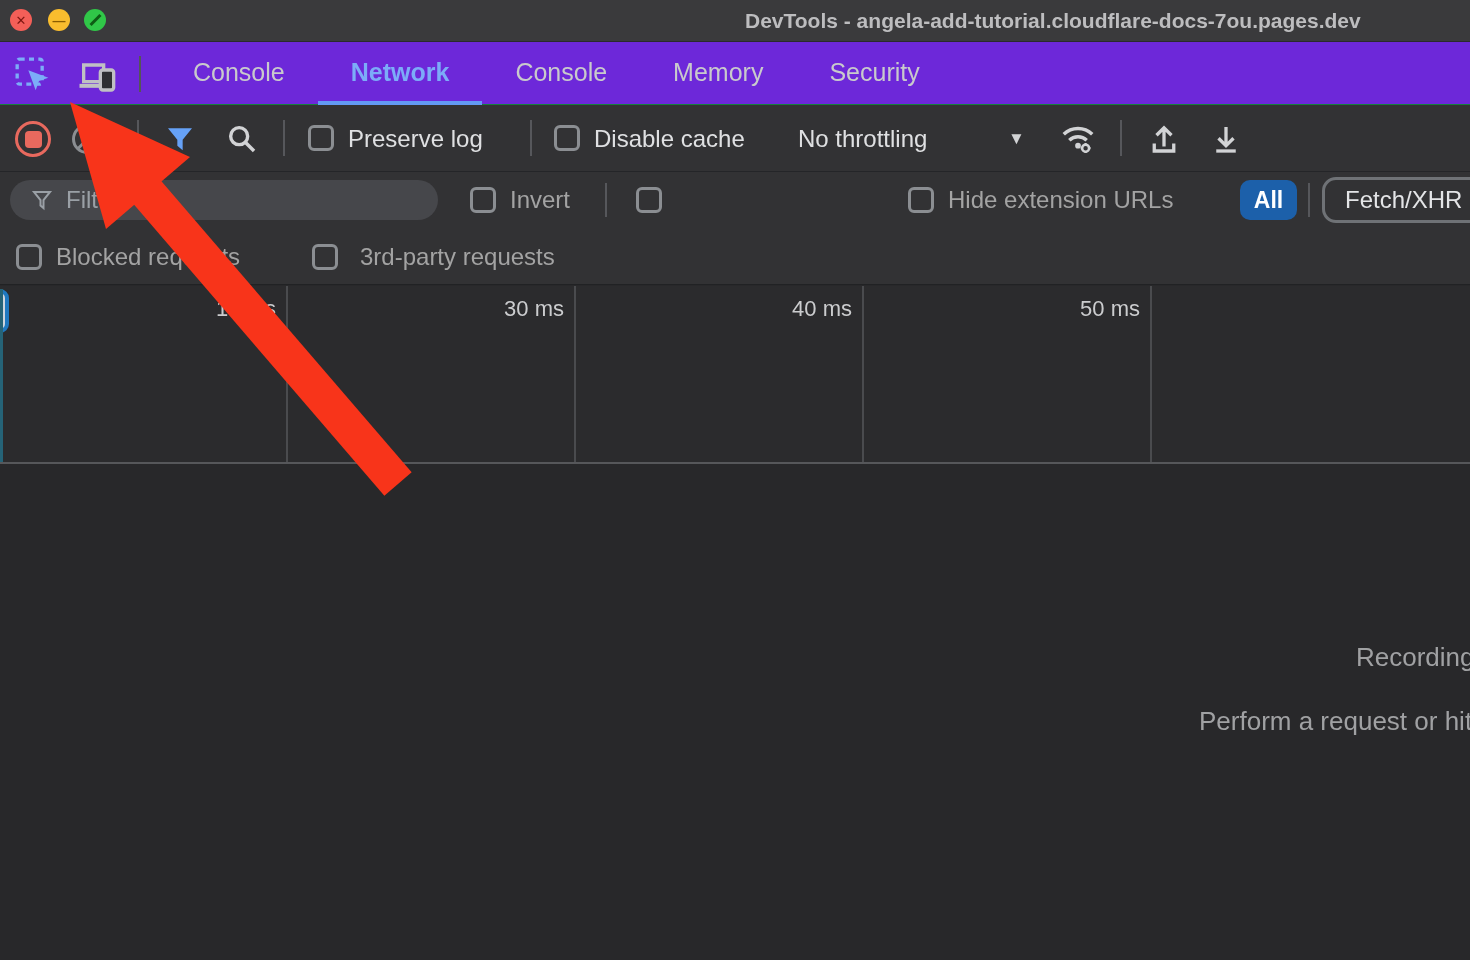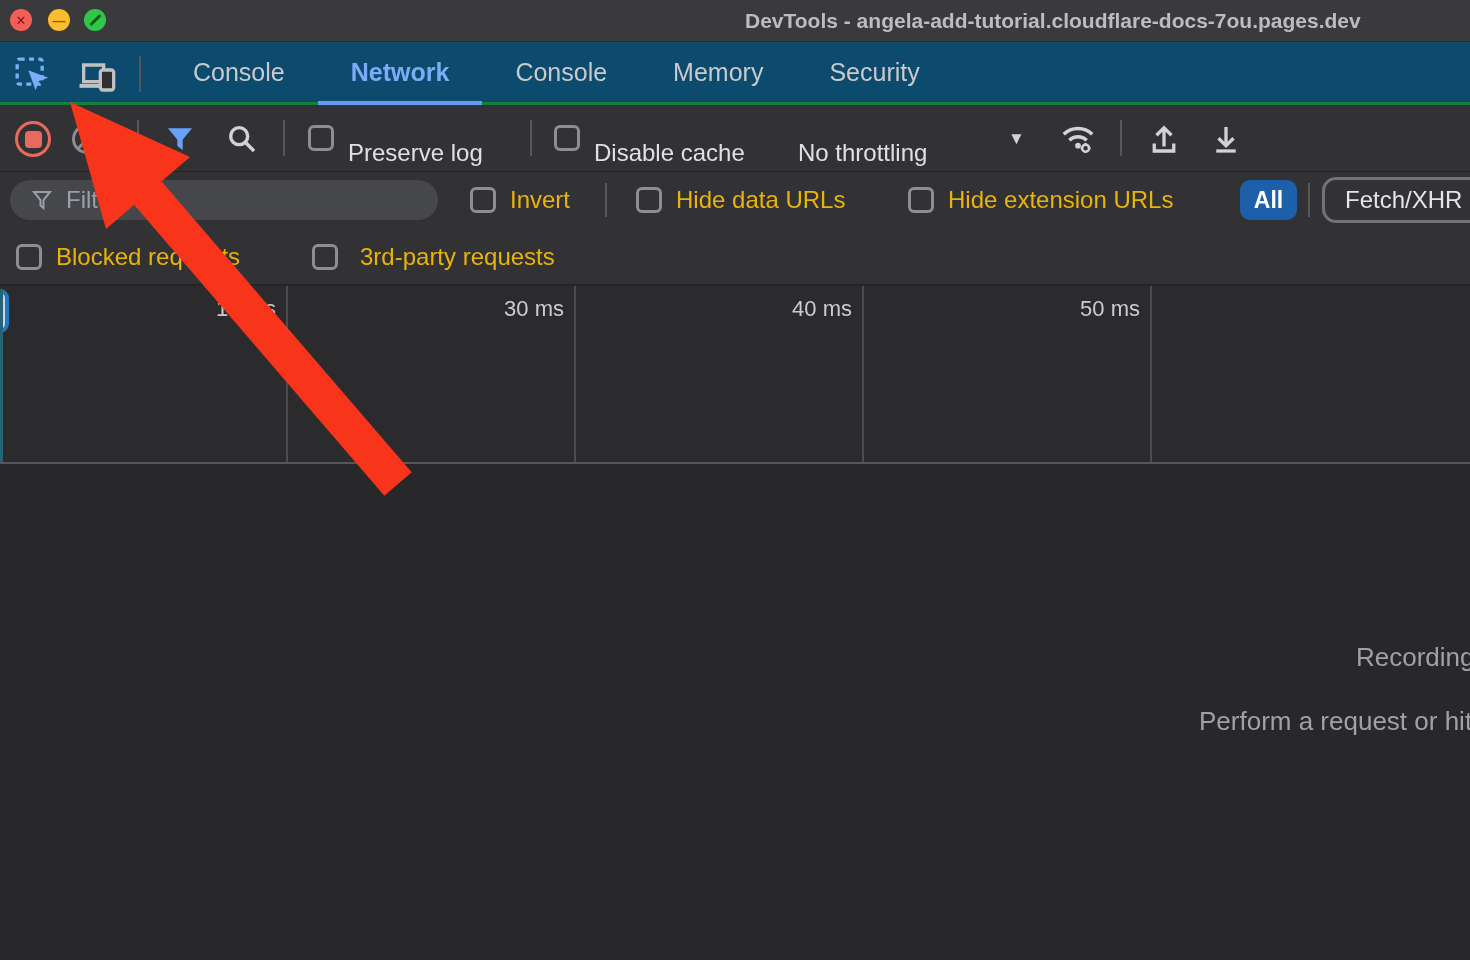--- a/index.html
+++ b/index.html
@@ -19,21 +19,21 @@
              font-size:13px; font-weight:bold; }
   .tl-close span { color:#7e1510; }
   .tl-min span   { color:#8a5d00; }
   .tl-zoom .slash { position:absolute; left:10px; top:4px; width:3px; height:14px;
                     background:#0e5c14; transform:rotate(45deg); }
   .win-title { position:absolute; left:745px; top:9px; font-size:21px; font-weight:bold;
                color:#bdbdbf; white-space:nowrap; }
 
   
   .tabbar { position:absolute; left:0; top:42px; width:1470px; height:63px;
-            background:#0c4a6e; border-bottom:3px solid #15803d; }
+            background:#6d28d9; border-bottom:1px solid #15803d; }
   .icon-btn { position:absolute; display:flex; align-items:center; justify-content:center; }
   .inspect-btn { left:12px; top:12px; width:42px; height:42px; }
   .device-btn  { left:74px; top:12px; width:46px; height:42px; }
   .vsep-tab { position:absolute; left:139px; top:14px; width:2px; height:36px; background:#545558; }
   .tabs { position:absolute; left:160px; top:0; height:63px; display:flex; white-space:nowrap; }
   .tab { padding:0 33px; line-height:60px; font-size:25px; color:#c9cacc; cursor:default; }
   .tab.active { color:#7cacf8; border-bottom:4px solid #639af4;font-weight:bold; }
 
   
   .nettoolbar { position:absolute; left:0; top:105px; width:1470px; height:67px;
@@ -41,36 +41,36 @@
   .record-btn { position:absolute; left:15px; top:16px; width:36px; height:36px;
                 border:3px solid #e8695e; border-radius:50%;
                 display:flex; align-items:center; justify-content:center; }
   .record-btn .sq { width:17px; height:17px; background:#e8695e; border-radius:4px; }
   .clear-btn { position:absolute; left:72px; top:19px; width:30px; height:30px;
                border:3px solid #8b8e92; border-radius:50%; }
   .clear-btn .bar { position:absolute; left:11px; top:-1px; width:3px; height:26px;
                     background:#8b8e92; transform:rotate(45deg); }
   .vsep { position:absolute; width:2px; height:36px; top:15px; background:#56575b; }
   .toolbar-label { position:absolute; top:0; height:67px; line-height:67px;
-                   font-size:24px; color:#dfe0e2; white-space:nowrap;margin-top:14px; }
+                   font-size:24px; color:#dfe0e2; white-space:nowrap; }
   .checkbox { position:absolute; top:20px; width:26px; height:26px;
               border:3px solid #8b8e92; border-radius:6px; background:transparent; }
   .caret { position:absolute; top:0; height:67px; line-height:67px; font-size:17px; color:#d2d3d5; }
 
   
   .filterbar { position:absolute; left:0; top:172px; width:1470px; height:56px; background:#323234; }
   .filter-pill { position:absolute; left:10px; top:8px; width:428px; height:40px;
                  background:#46474b; border-radius:20px; display:flex; align-items:center; }
   .filter-pill svg { margin-left:20px; }
   .filter-input { border:none; outline:none; background:transparent; color:#dfe0e2;
                   font-size:24px; margin-left:12px; width:340px;
                   font-family:"Liberation Sans","DejaVu Sans",sans-serif; }
   .filter-input::placeholder { color:#9aa0a6; opacity:1; }
   .fb-label { position:absolute; top:0; height:56px; line-height:56px; font-size:24px;
-              color:#eab308; white-space:nowrap; }
+              color:#a3a3a3; white-space:nowrap; }
   .fb-cb { top:15px; }
   .vsep-f { top:11px; height:34px; }
   .all-pill { position:absolute; left:1240px; top:8px; width:57px; height:40px;
               background:#1c60aa; border-radius:10px; color:#ffffff; font-size:23px;
               font-weight:bold; display:flex; align-items:center; justify-content:center; }
   .fetch-btn { position:absolute; left:1322px; top:5px; height:46px; border:3px solid #6f7276;
                border-radius:14px; padding:0 20px; font-size:24px; color:#e4e5e7;
                line-height:40px; white-space:nowrap; background:transparent; }
 
   
@@ -194,21 +194,20 @@
     <div class="filter-pill">
       <svg width="24" height="24" viewBox="0 0 24 24">
         <path d="M4 4 H20 L13.5 12 V20 L10.5 17.5 V12 Z" fill="none" stroke="#9aa0a6" stroke-width="2"></path>
       </svg>
       <input class="filter-input" placeholder="Filter" style="">
     </div>
     <span class="checkbox fb-cb" style="left:470px"></span>
     <div class="fb-label" style="left:510px">Invert</div>
     <div class="vsep vsep-f" style="left:605px"></div>
     <span class="checkbox fb-cb" style="left:636px"></span>
-    <div class="fb-label" style="left:676px">Hide data URLs</div>
     <span class="checkbox fb-cb" style="left:908px"></span>
     <div class="fb-label" style="left:948px">Hide extension URLs</div>
     <div class="all-pill">All</div>
     <div class="vsep vsep-f" style="left:1308px"></div>
     <div class="fetch-btn">Fetch/XHR</div>
   </div>
 
   <div class="filterbar2">
     <span class="checkbox fb2-cb" style="left:16px"></span>
     <div class="fb-label" style="left:56px;height:57px;line-height:57px">Blocked requests</div>

